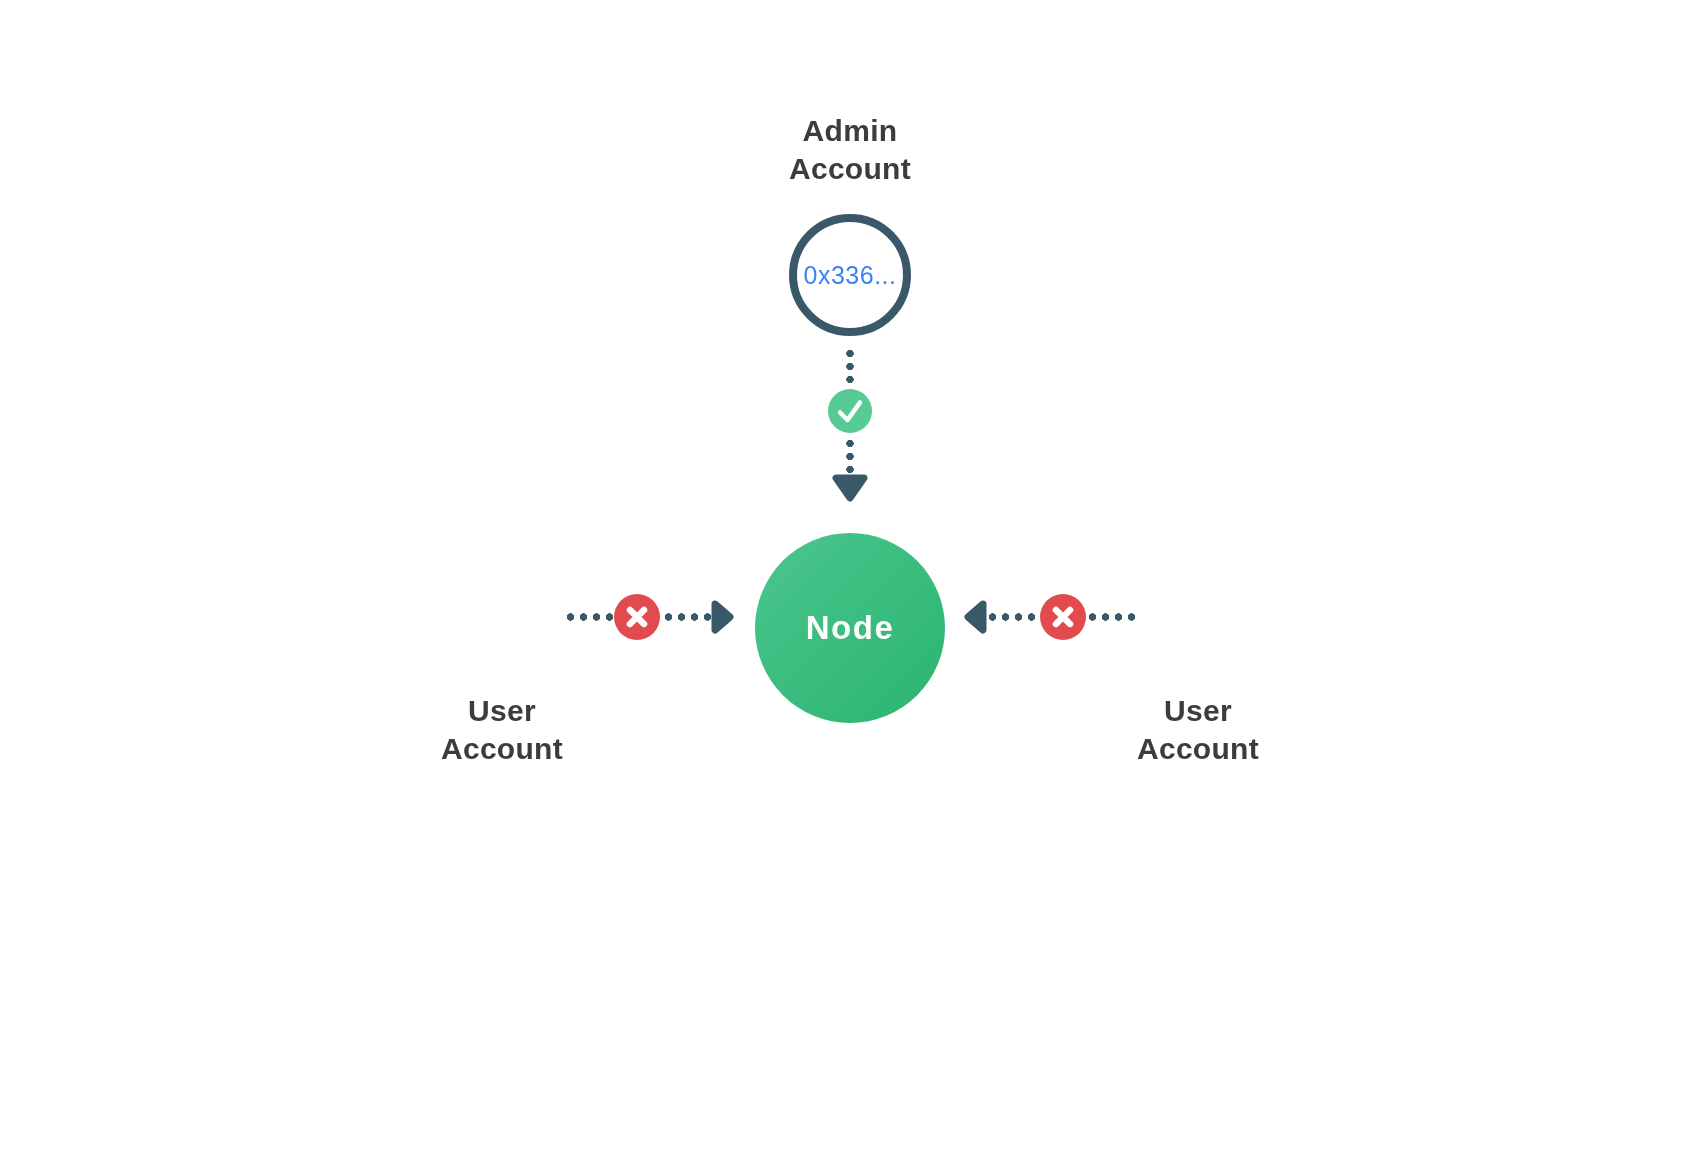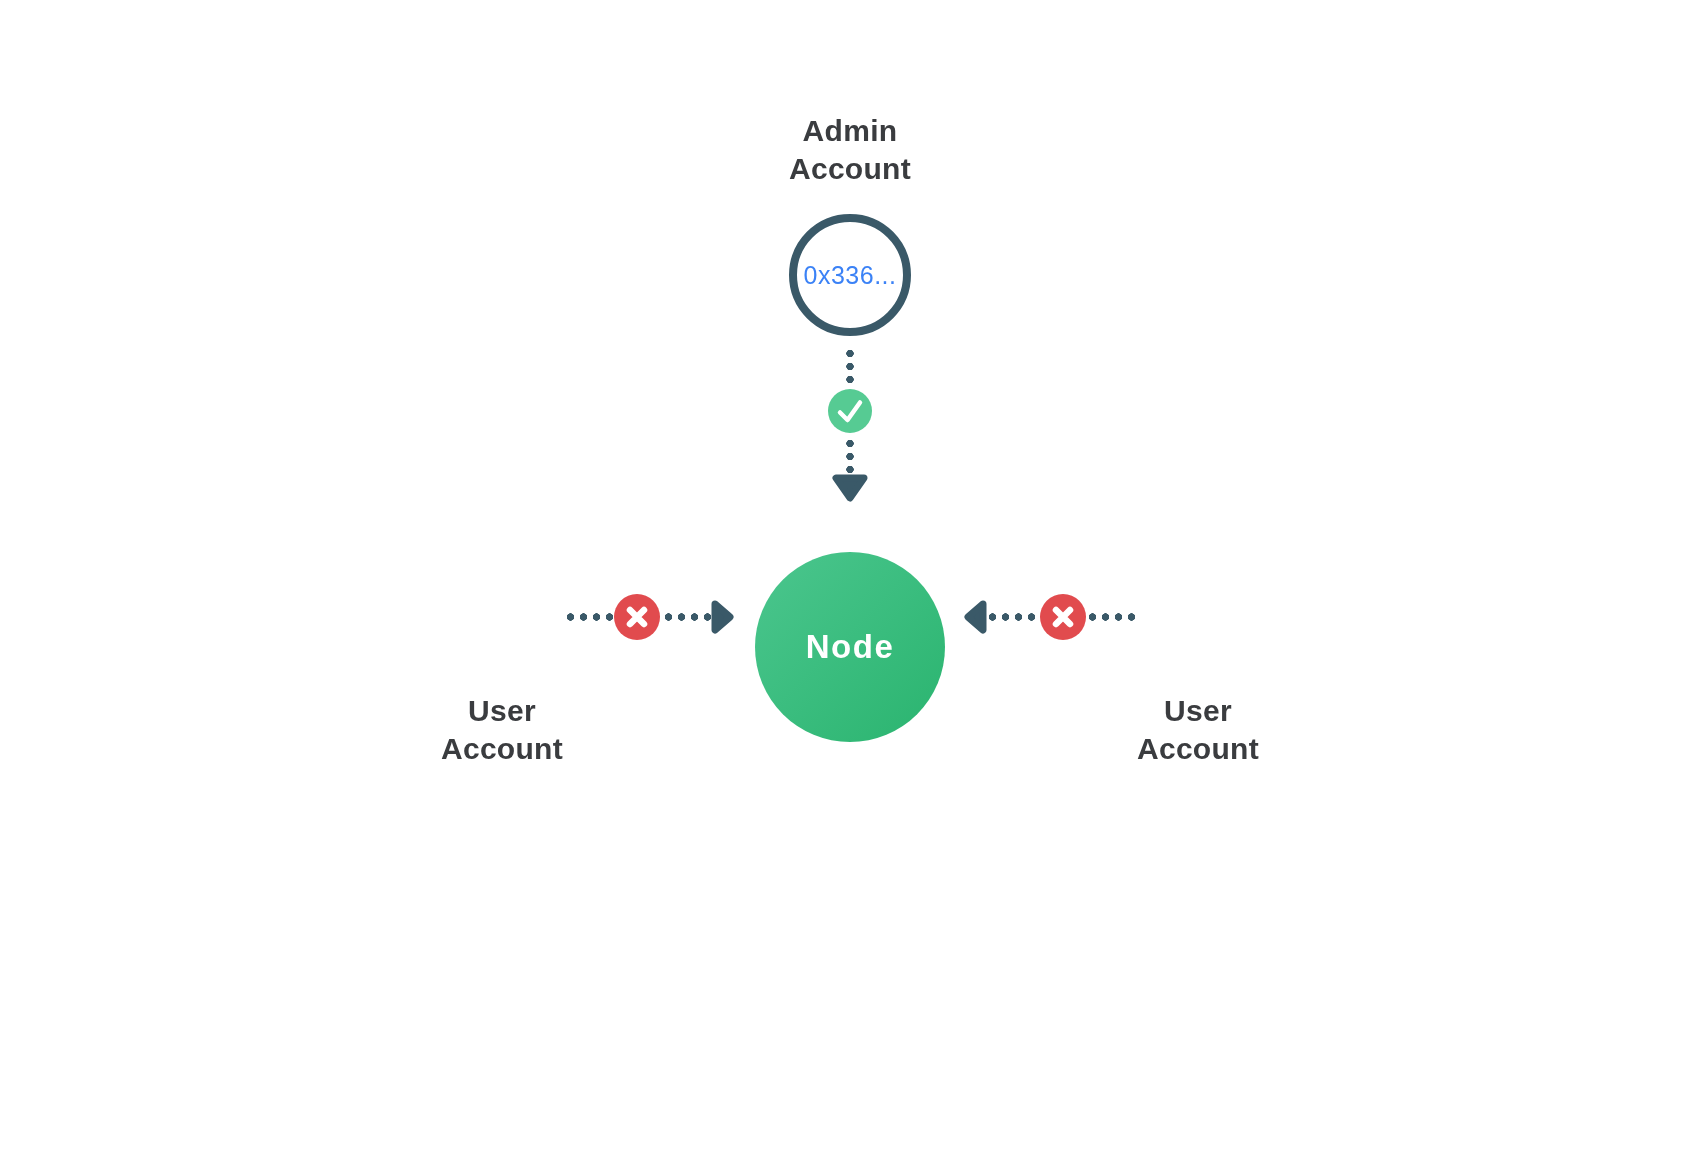--- a/index.html
+++ b/index.html
@@ -42,21 +42,21 @@
   .address {
     color: #3b82f6;
     font-size: 25px;
     letter-spacing: 0.5px;
     white-space: nowrap;
   }
 
   
   .node-circle {
     position: absolute;
-    left: 755px; top: 552px;
+    left: 755px; top: 533px;
     width: 190px; height: 190px;
     border-radius: 50%;
     background: linear-gradient(135deg, #4bc68e 0%, #2ab46f 100%);
     display: flex; align-items: center; justify-content: center;
   }
   .node-label {
     color: #ffffff;
     font-size: 33px;
     font-weight: bold;
     letter-spacing: 1.5px;

